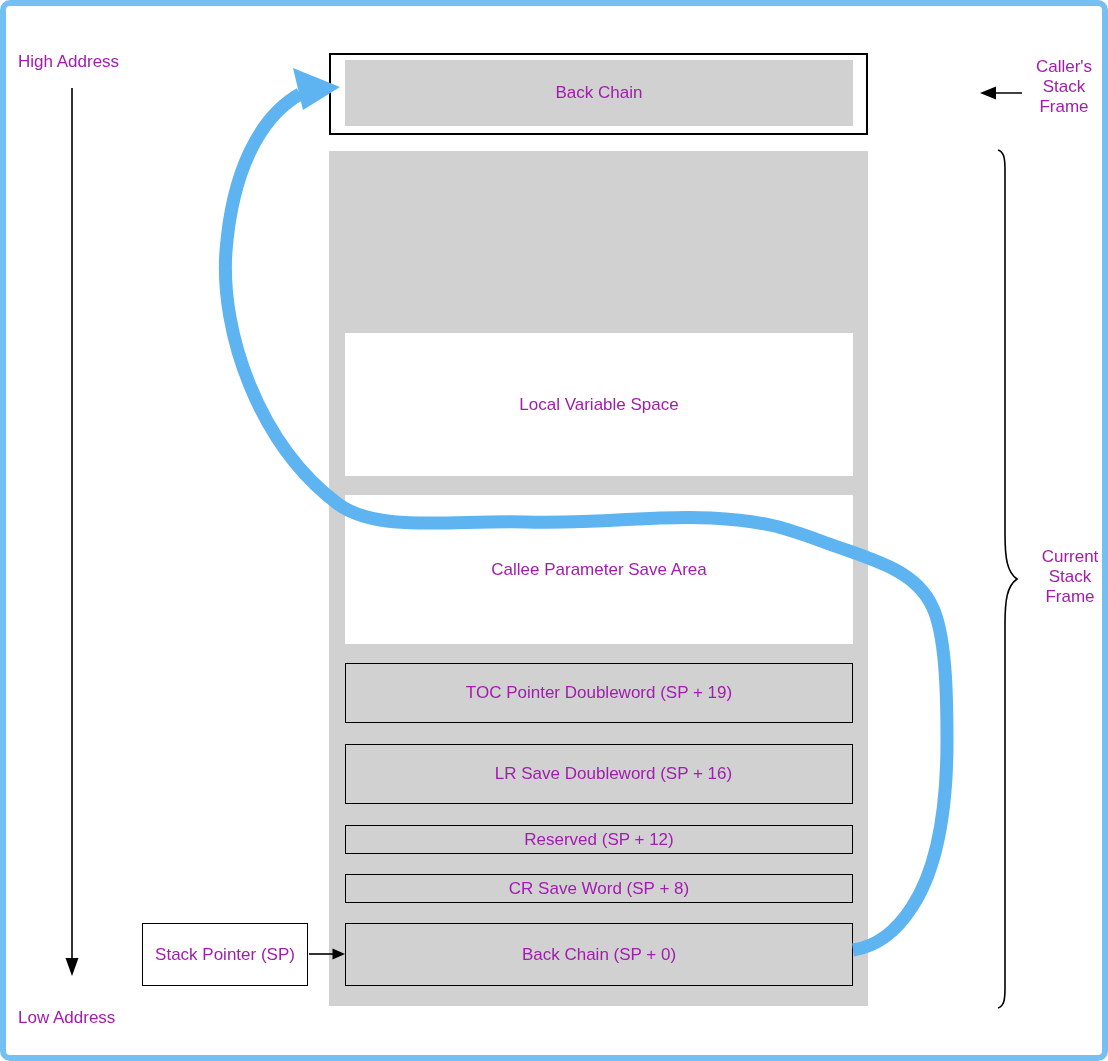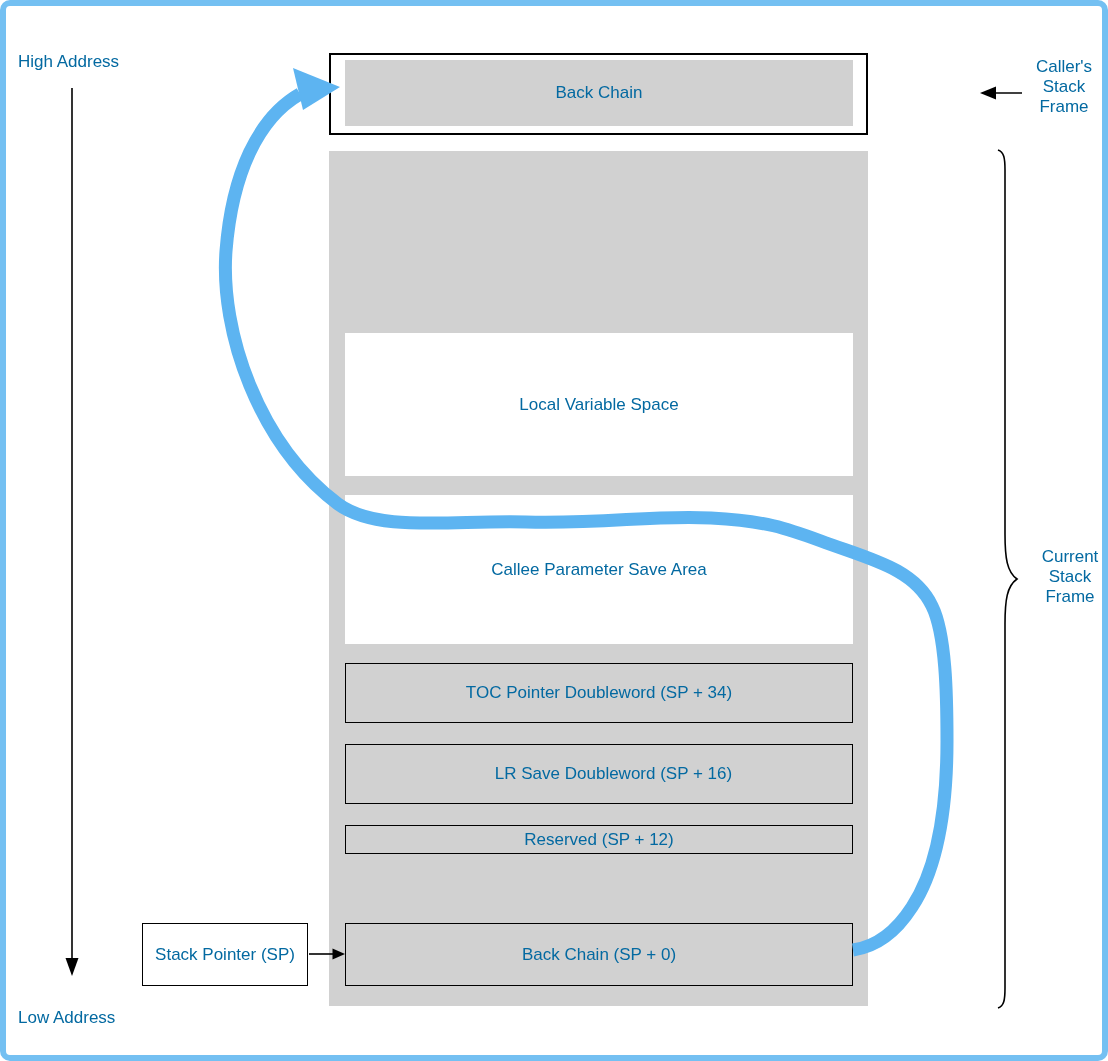--- a/index.html
+++ b/index.html
@@ -6,21 +6,21 @@
   #canvas {
     position: relative;
     width: 1108px;
     height: 1061px;
     box-sizing: border-box;
     background: #ffffff;
     border: 6px solid #74c0f2;
     border-radius: 10px;
     font-family: "Liberation Sans", "DejaVu Sans", sans-serif;
     font-size: 17px;
-    color: #0369a1;
+    color: #a21caf;
     overflow: hidden;
   }
   .abs { position: absolute; }
   .lbl { white-space: pre-line; line-height: 20px; }
   .center-flex {
     display: flex;
     align-items: center;
     justify-content: center;
     text-align: center;
   }
@@ -96,27 +96,30 @@
 
   <div class="abs" id="frame-container"></div>
 
   <div class="frame-row row-white center-flex" id="row-1">
     <span>Local Variable Space</span>
   </div>
   <div class="frame-row row-white center-flex" id="row-2">
     <span>Callee Parameter Save Area</span>
   </div>
   <div class="frame-row row-gray center-flex" id="row-3">
-    <span>TOC Pointer Doubleword (SP + 34)</span>
+    <span>TOC Pointer Doubleword (SP + 19)</span>
   </div>
   <div class="frame-row row-gray center-flex" id="row-4">
     <span>LR Save Doubleword (SP + 16)</span>
   </div>
   <div class="frame-row row-gray center-flex" id="row-5">
     <span>Reserved (SP + 12)</span>
+  </div>
+  <div class="frame-row row-gray center-flex" id="row-6">
+    <span>CR Save Word (SP + 8)</span>
   </div>
   <div class="frame-row row-gray center-flex" id="row-7">
     <span>Back Chain (SP + 0)</span>
   </div>
 
   <div class="abs" id="gpr1-label">GPR1</div>
   <div class="abs center-flex" id="sp-box">
     <span>Stack Pointer (SP)</span>
   </div>
 

